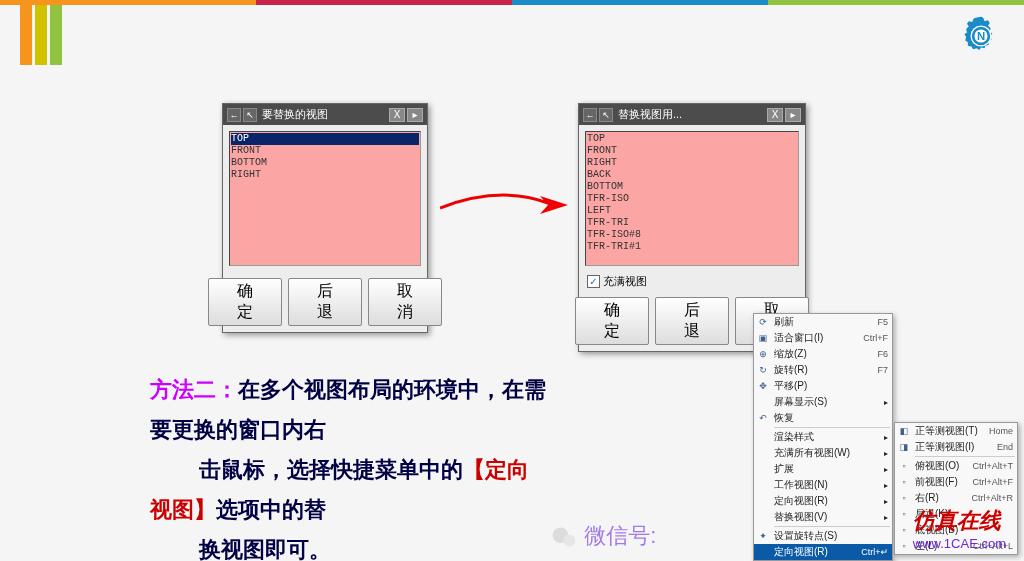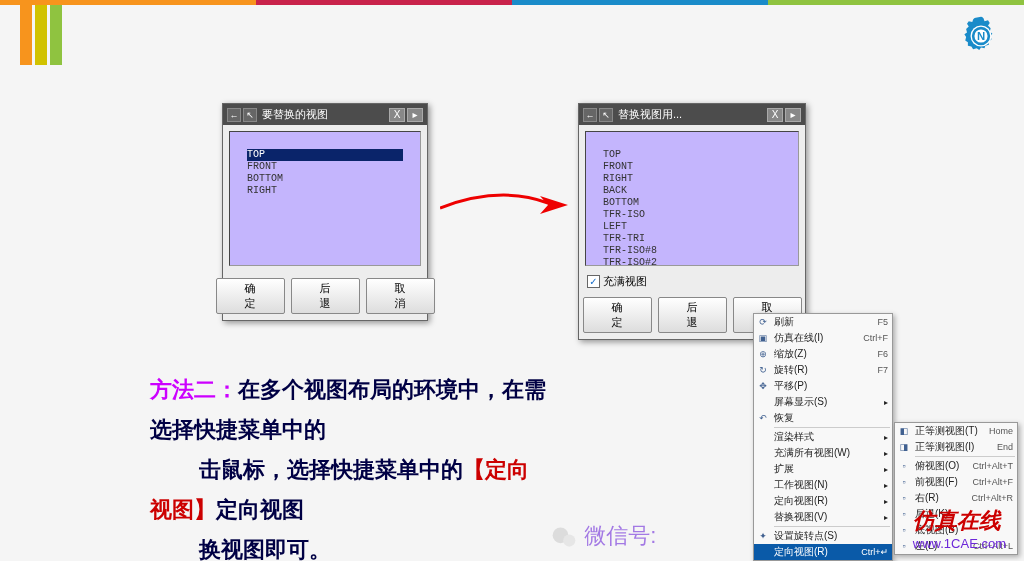--- a/index.html
+++ b/index.html
@@ -77,28 +77,28 @@
 .titlebar .x {
   width: 16px; height: 14px;
   background: #888;
   border: 1px solid #aaa;
   text-align: center;
   font-size: 10px;
   line-height: 12px;
   margin-left: 2px;
 }
 .listbox {
-  background: #c4b5fd;
+  background: #fca5a5;
   border: 1px inset #999;
   margin: 6px;
   height: 135px;
   overflow: auto;
   font-family: "Courier New", monospace;
   font-size: 10px;
-  padding: 17px;
+  padding: 1px;
   line-height: 12px;
   color: #333;
 }
 .listbox .sel {
   background: #0a246a;
   color: #fff;
 }
 .chk-row {
   padding: 2px 8px;
   font-size: 11px;
@@ -116,21 +116,21 @@
 }
 .btnrow {
   display: flex;
   justify-content: center;
   gap: 6px;
   padding: 6px;
 }
 .btn {
   border: 1px solid #888;
   background: linear-gradient(#fff, #ddd);
-  font-size: 11px;
+  font-size: 16px;
   padding: 2px 28px;
   border-radius: 2px;
 }
 
 .arrow-right {
   position: absolute;
   left: 440px;
   top: 190px;
   width: 130px;
   height: 30px;
@@ -287,51 +287,50 @@
   <div class="listbox">
     <div>TOP</div>
     <div>FRONT</div>
     <div>RIGHT</div>
     <div>BACK</div>
     <div>BOTTOM</div>
     <div>TFR-ISO</div>
     <div>LEFT</div>
     <div>TFR-TRI</div>
     <div>TFR-ISO#8</div>
-    <div>TFR-ISO#2</div>
     <div>TFR-TRI#1</div>
   </div>
   <div class="chk-row">
     <span class="cb">✓</span>
     <span>充满视图</span>
   </div>
   <div class="btnrow">
     <button class="btn">确定</button>
     <button class="btn">后退</button>
     <button class="btn">取消</button>
   </div>
 </div>
 
 <div class="body-text">
   <span class="purple">方法二：</span><span class="blue">在多个视图布局的环境中，在需</span><br>
-  <span class="blue">选择快捷菜单中的</span><br>
+  <span class="blue">要更换的窗口内右</span><br>
   &nbsp;&nbsp;&nbsp;&nbsp;&nbsp;&nbsp;&nbsp;&nbsp;<span class="blue">击鼠标，选择快捷菜单中的</span><span class="red">【</span><span class="red">定向</span><br>
-  <span class="red">视图</span><span class="red">】</span><span class="blue">定向视图</span><br>
+  <span class="red">视图</span><span class="red">】</span><span class="blue">选项中的替</span><br>
   &nbsp;&nbsp;&nbsp;&nbsp;&nbsp;&nbsp;&nbsp;&nbsp;<span class="blue">换视图即可。</span>
 </div>
 
 <div class="menu menu1">
   <div class="mi">
       <span class="ic">⟳</span>
       <span>刷新</span>
       <span class="sc">F5</span>
     </div>
   <div class="mi">
       <span class="ic">▣</span>
-      <span>仿真在线(I)</span>
+      <span>适合窗口(I)</span>
       <span class="sc">Ctrl+F</span>
     </div>
   <div class="mi">
       <span class="ic">⊕</span>
       <span>缩放(Z)</span>
       <span class="sc">F6</span>
     </div>
   <div class="mi">
       <span class="ic">↻</span>
       <span>旋转(R)</span>

